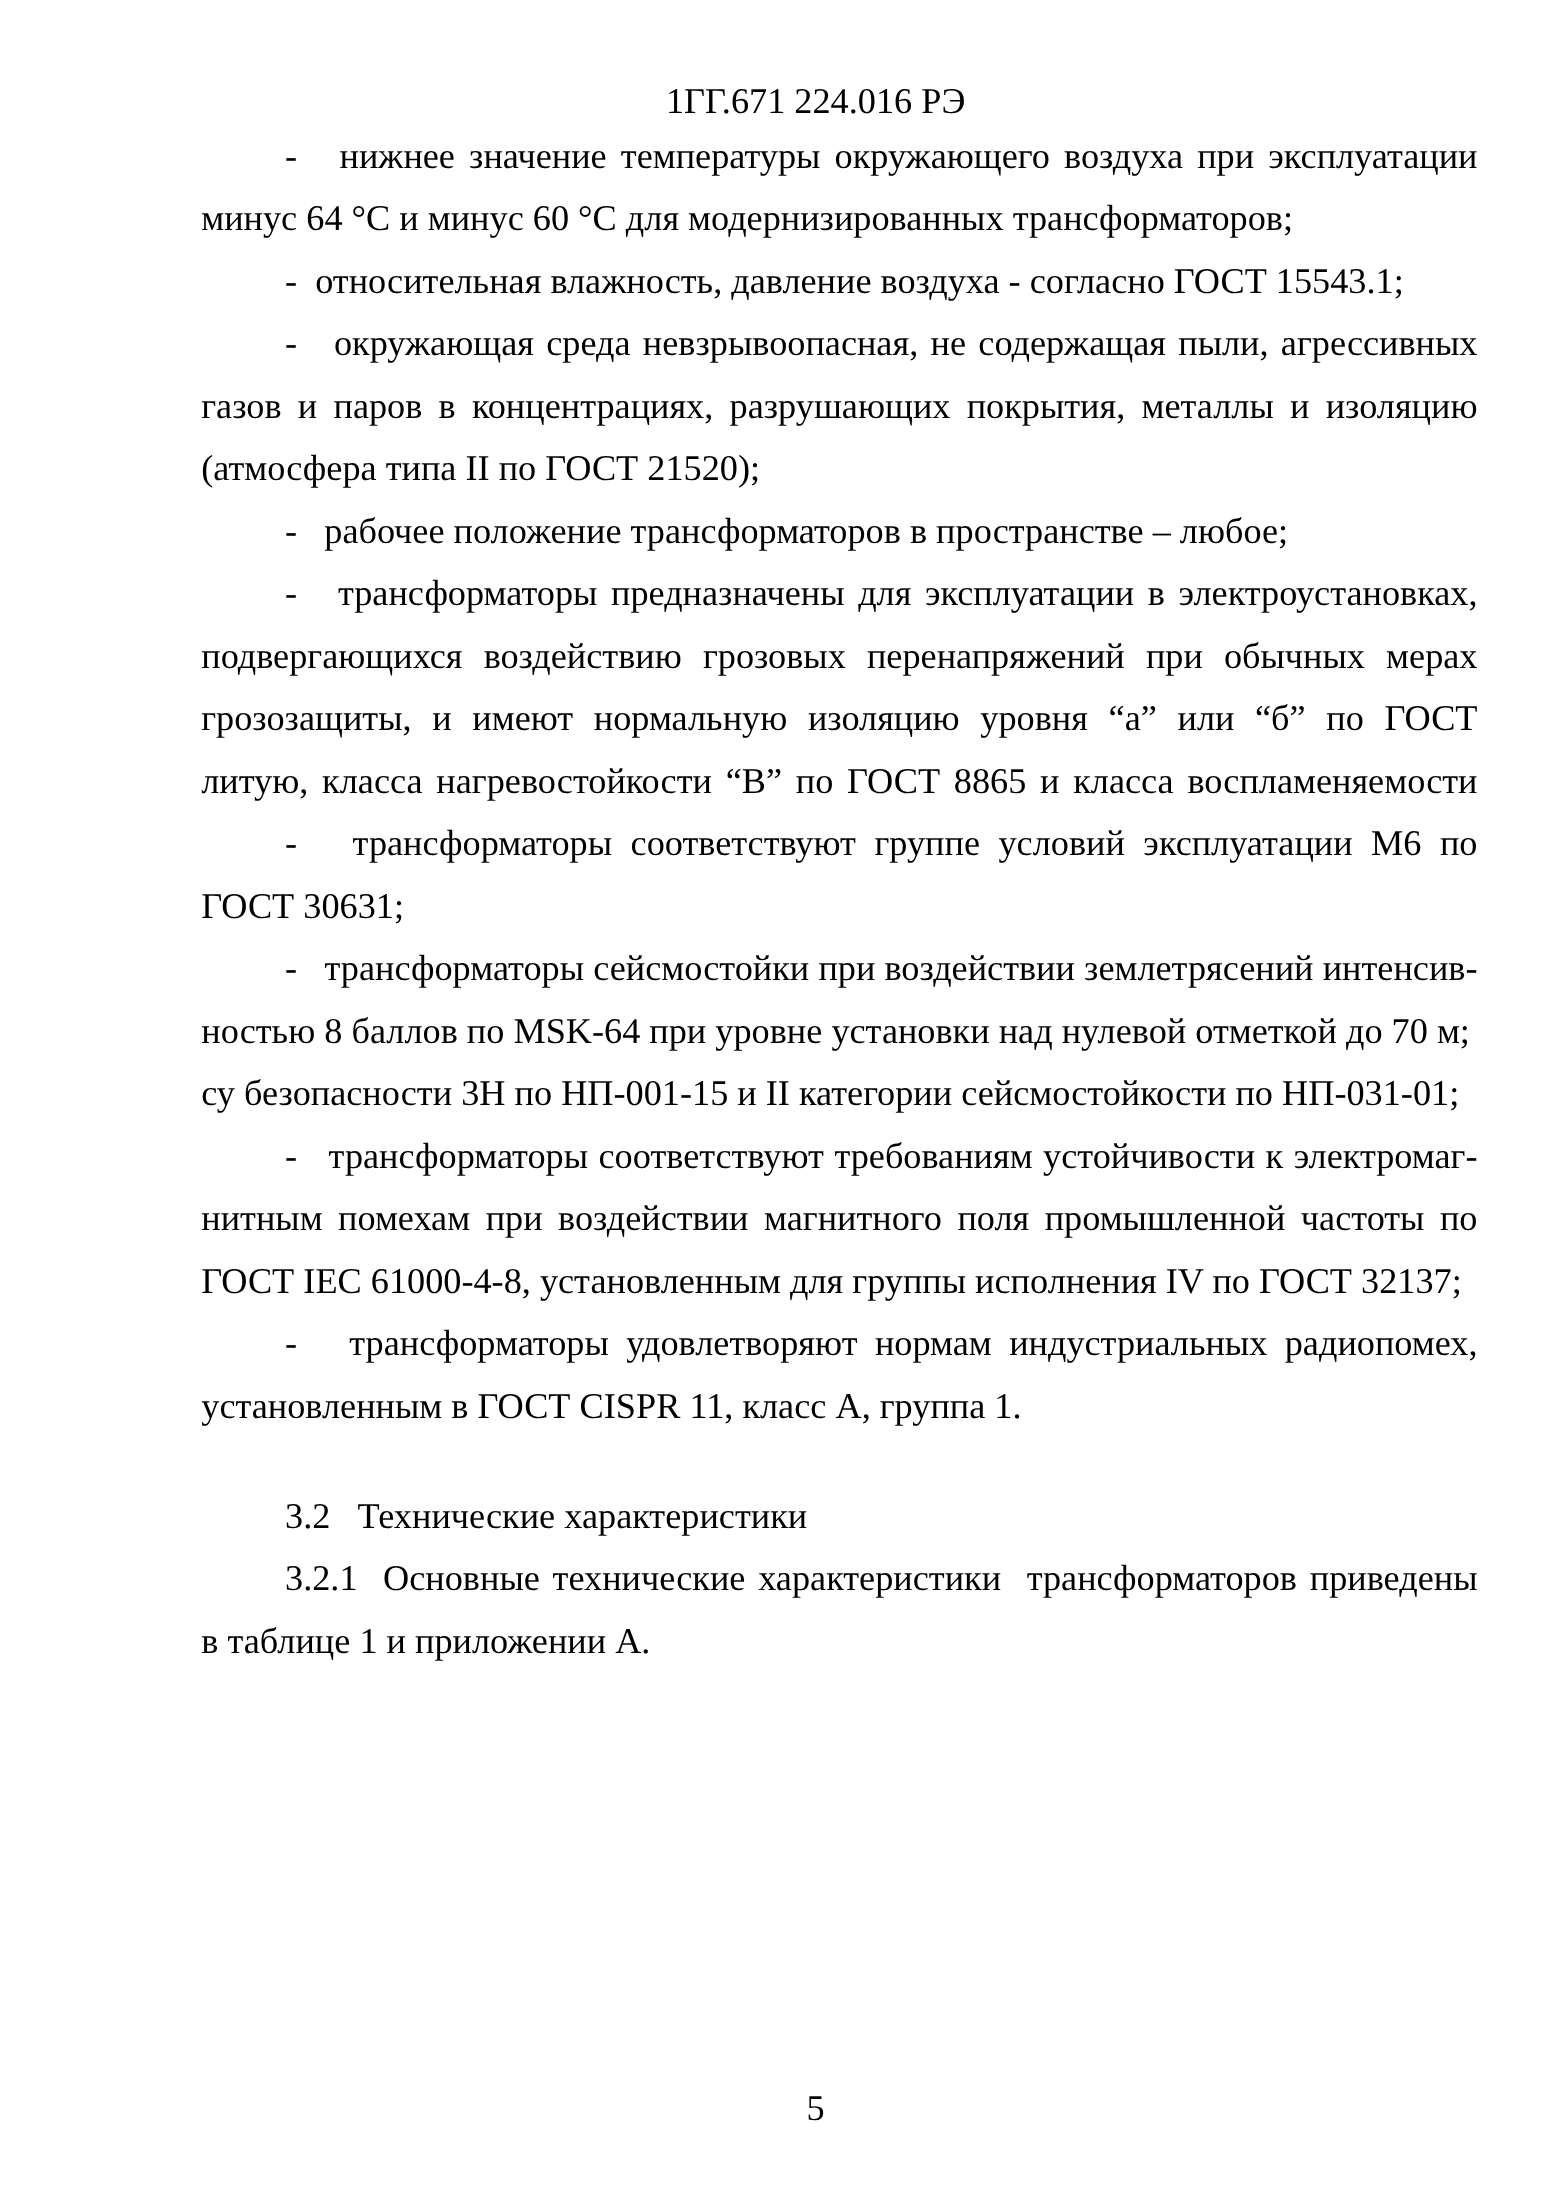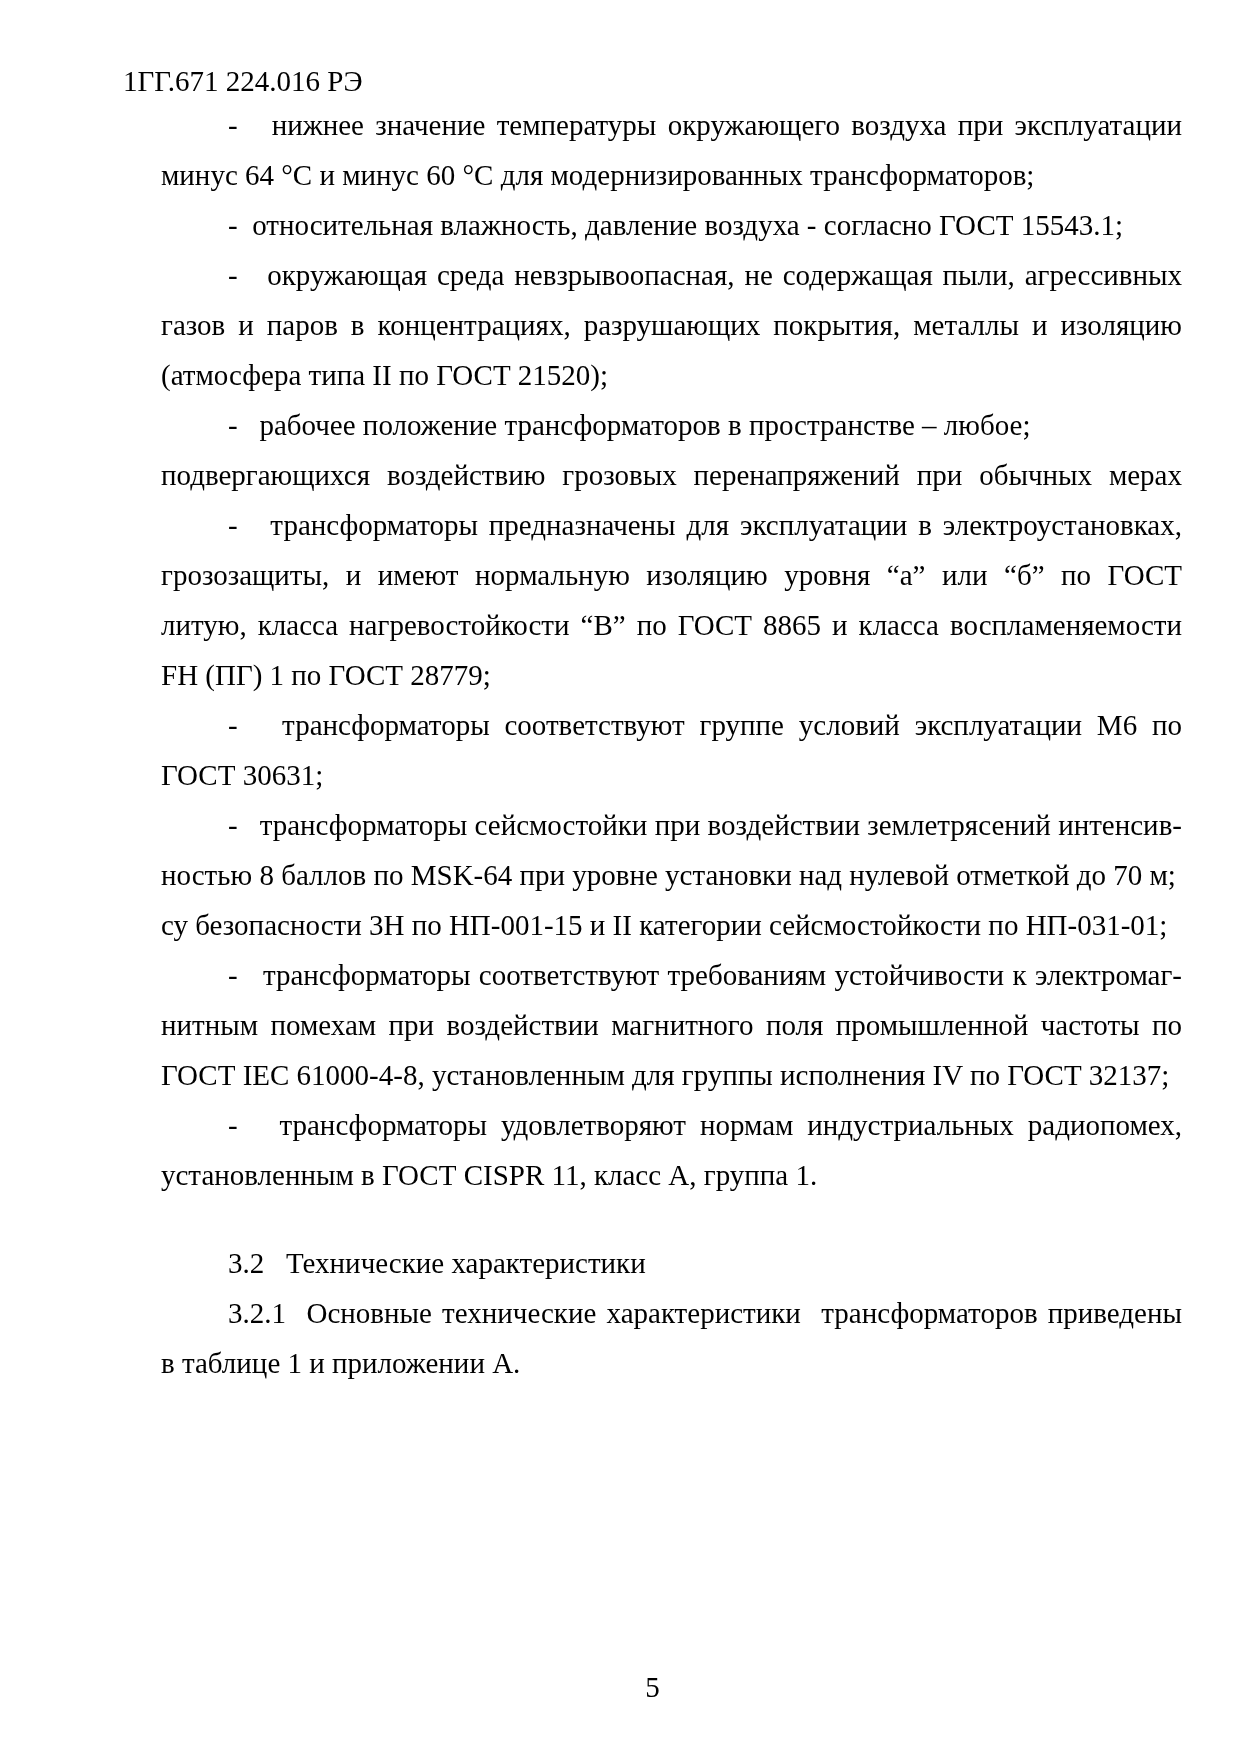--- a/index.html
+++ b/index.html
@@ -14,21 +14,21 @@
     background: #ffffff;
     color: #000000;
     font-family: "Liberation Serif", "DejaVu Serif", serif;
     overflow: hidden;
   }
   .doc-header {
     position: absolute;
     top: 62px;
     left: 123px;
     width: 1059px;
-    text-align: left;
+    text-align: center;
     font-size: 29px;
     line-height: 38px;
     white-space: nowrap;
   }
   .content {
     position: absolute;
     top: 100px;
     left: 123px;
     width: 1059px;
     font-size: 29px;
@@ -73,25 +73,24 @@
       </div>
       <div class="para list-item">
         <div class="line fill first">-&nbsp;&nbsp;&nbsp;окружающая среда невзрывоопасная, не содержащая пыли, агрессивных</div>
         <div class="line fill">газов и паров в концентрациях, разрушающих покрытия, металлы и изоляцию</div>
         <div class="line">(атмосфера типа II по ГОСТ 21520);</div>
       </div>
       <div class="para list-item">
         <div class="line first">-&nbsp;&nbsp;&nbsp;рабочее положение трансформаторов в пространстве – любое;</div>
       </div>
       <div class="para list-item">
+        <div class="line fill first">-&nbsp;&nbsp;&nbsp;трансформаторы предназначены для эксплуатации в электроустановках,</div>
         <div class="line fill">подвергающихся воздействию грозовых перенапряжений при обычных мерах</div>
-        <div class="line fill first">-&nbsp;&nbsp;&nbsp;трансформаторы предназначены для эксплуатации в электроустановках,</div>
         <div class="line fill">грозозащиты, и имеют нормальную изоляцию уровня “а” или “б” по ГОСТ 1516.3,</div>
         <div class="line fill">литую, класса нагревостойкости “В” по ГОСТ 8865 и класса воспламеняемости</div>
-        <div class="line">FH (ПГ) 1 по ГОСТ 28779;</div>
       </div>
       <div class="para list-item">
         <div class="line fill first">-&nbsp;&nbsp;&nbsp;трансформаторы соответствуют группе условий эксплуатации М6 по</div>
         <div class="line">ГОСТ 30631;</div>
       </div>
       <div class="para list-item">
         <div class="line fill first">-&nbsp;&nbsp;&nbsp;трансформаторы сейсмостойки при воздействии землетрясений интенсив-</div>
         <div class="line">ностью 8 баллов по MSK-64 при уровне установки над нулевой отметкой до 70 м;</div>
       </div>
       <div class="para list-item">

